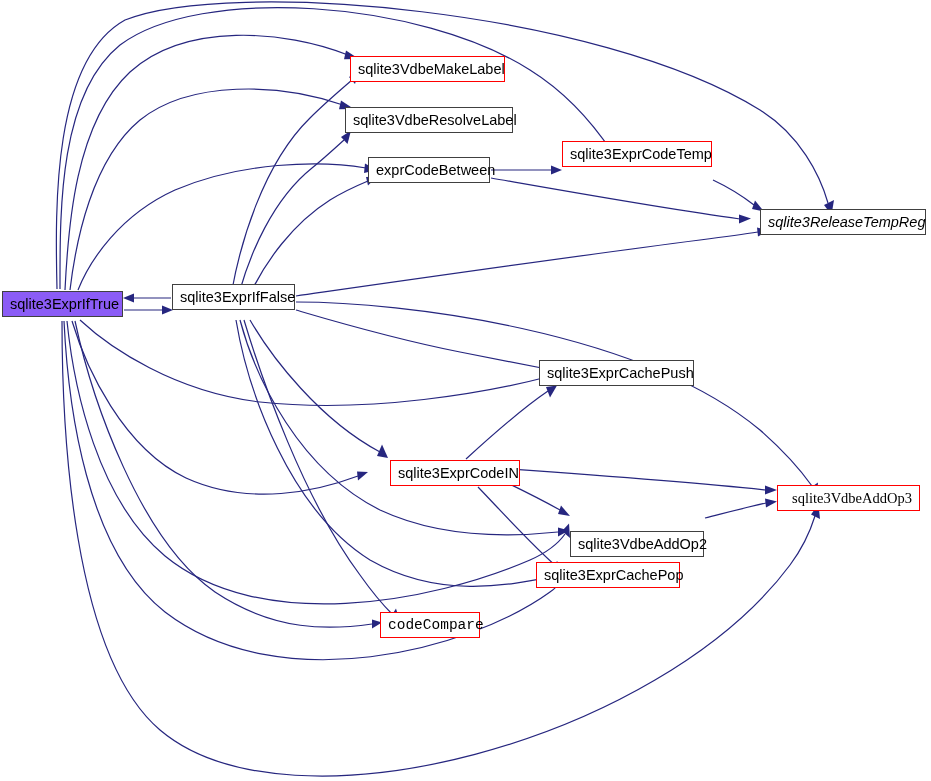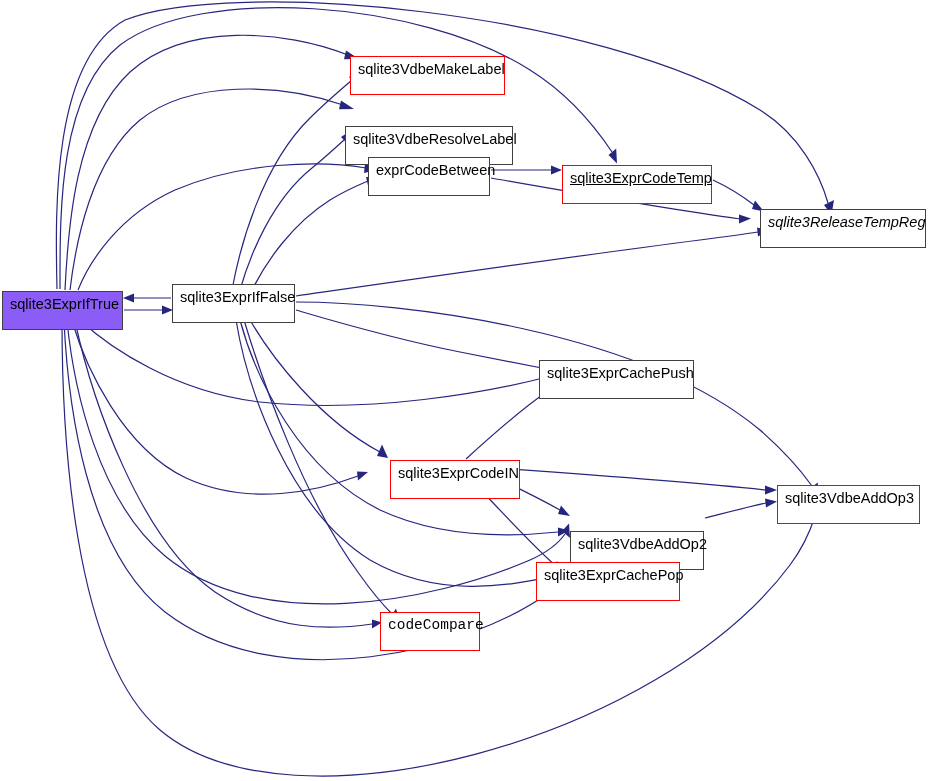--- a/index.html
+++ b/index.html
@@ -28,21 +28,21 @@
     stroke: #26267f;
     stroke-width: 1.2;
   }
   .arrow-head {
     fill: #26267f;
     stroke: none;
   }
   .node {
     position: absolute;
     box-sizing: border-box;
-    height: 39px;
+    height: 26px;
     line-height: 24px;
     text-align: right;
     white-space: nowrap;
     font-size: 14.5px;
     color: #000000;
     background: #ffffff;
     border: 1px solid #404040;
     z-index: 5;
   }
   .node.red {
@@ -202,39 +202,39 @@
   <div id="node-host">
       <div class="node current" style="left: 2px; top: 291px; width: 121px;">
         <span class="node-label">sqlite3ExprIfTrue</span>
       </div>
       <div class="node" style="left: 172px; top: 284px; width: 123px;">
         <span class="node-label">sqlite3ExprIfFalse</span>
       </div>
       <div class="node red" style="left: 350px; top: 56px; width: 155px;">
         <span class="node-label">sqlite3VdbeMakeLabel</span>
       </div>
-      <div class="node" style="left: 345px; top: 107px; width: 168px; margin-top: 19px;">
+      <div class="node" style="left: 345px; top: 107px; width: 168px;">
         <span class="node-label">sqlite3VdbeResolveLabel</span>
       </div>
       <div class="node" style="left: 368px; top: 157px; width: 122px;">
         <span class="node-label">exprCodeBetween</span>
       </div>
-      <div class="node red" style="left: 562px; top: 165px; width: 150px; text-decoration: underline;">
+      <div class="node red" style="left: 562px; top: 141px; width: 150px;">
         <span class="node-label">sqlite3ExprCodeTemp</span>
       </div>
       <div class="node" style="left: 760px; top: 209px; width: 166px; font-style: italic;">
         <span class="node-label">sqlite3ReleaseTempReg</span>
       </div>
       <div class="node" style="left: 539px; top: 360px; width: 155px;">
         <span class="node-label">sqlite3ExprCachePush</span>
       </div>
       <div class="node red" style="left: 364px; top: 460px; width: 130px; margin-left: 26px;">
         <span class="node-label">sqlite3ExprCodeIN</span>
       </div>
-      <div class="node red" style="left: 777px; top: 485px; width: 143px;">
+      <div class="node red" style="left: 777px; top: 485px; width: 143px; font-family: Liberation Serif, serif;">
         <span class="node-label">sqlite3VdbeAddOp3</span>
       </div>
       <div class="node" style="left: 570px; top: 531px; width: 134px;">
         <span class="node-label">sqlite3VdbeAddOp2</span>
       </div>
       <div class="node red" style="left: 536px; top: 562px; width: 144px;">
         <span class="node-label">sqlite3ExprCachePop</span>
       </div>
       <div class="node red" style="left: 380px; top: 612px; width: 100px; font-family: Liberation Mono, monospace;">
         <span class="node-label">codeCompare</span>

